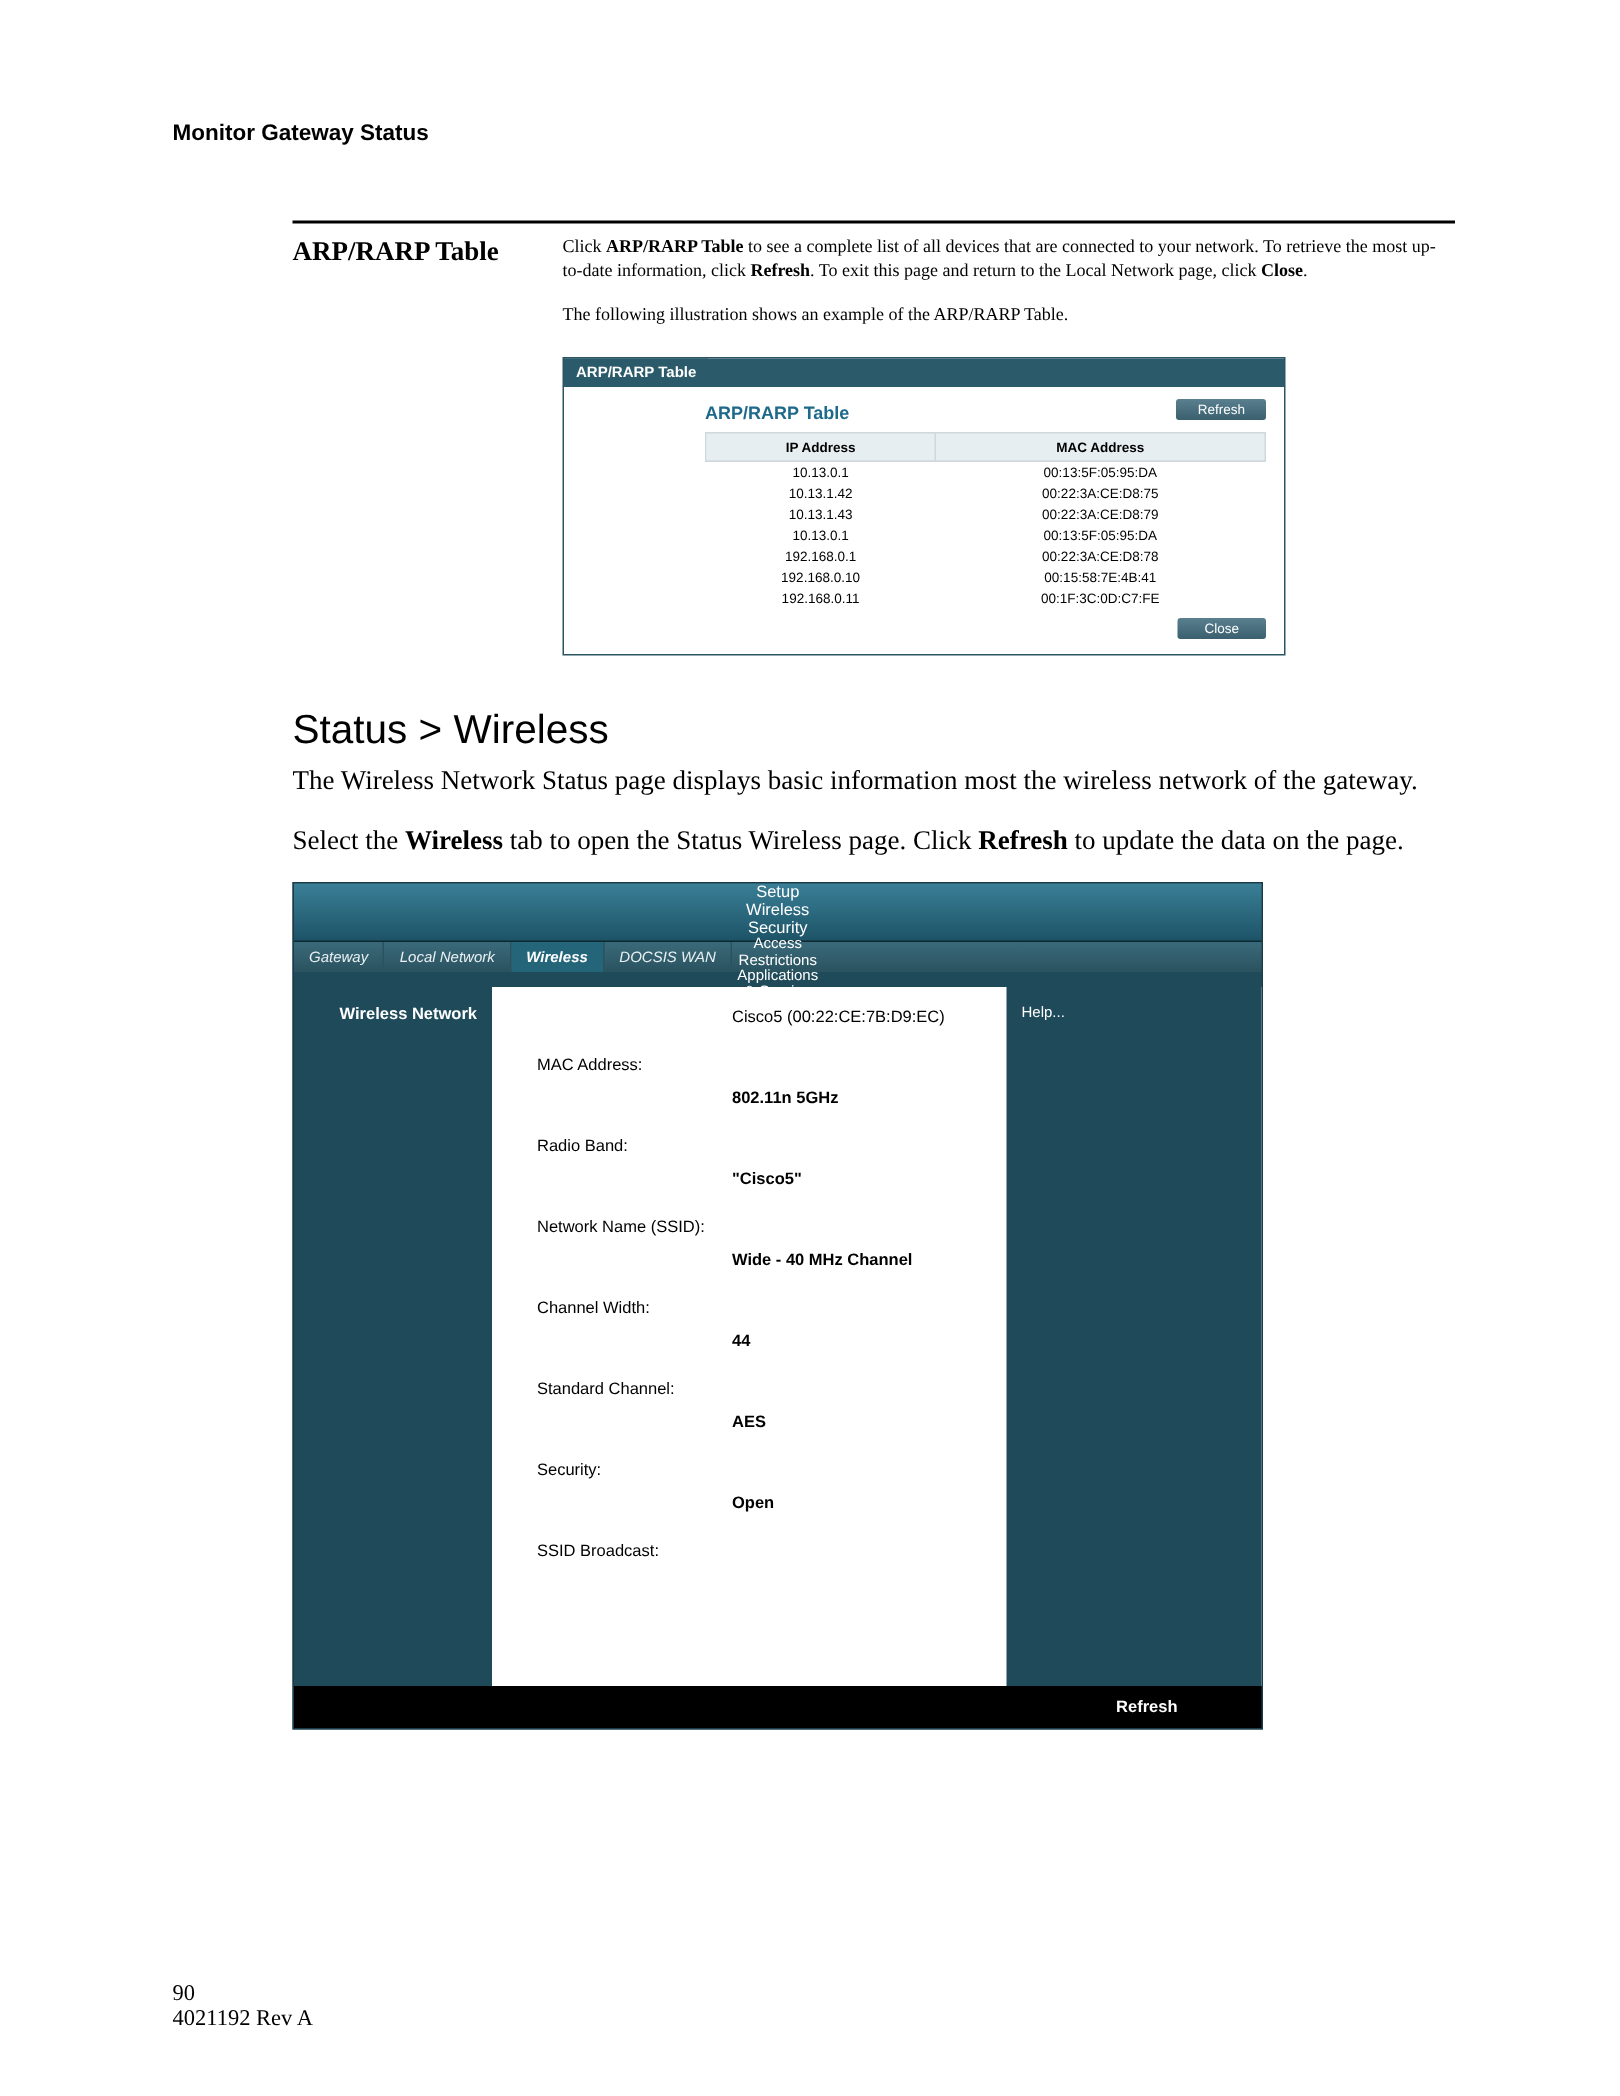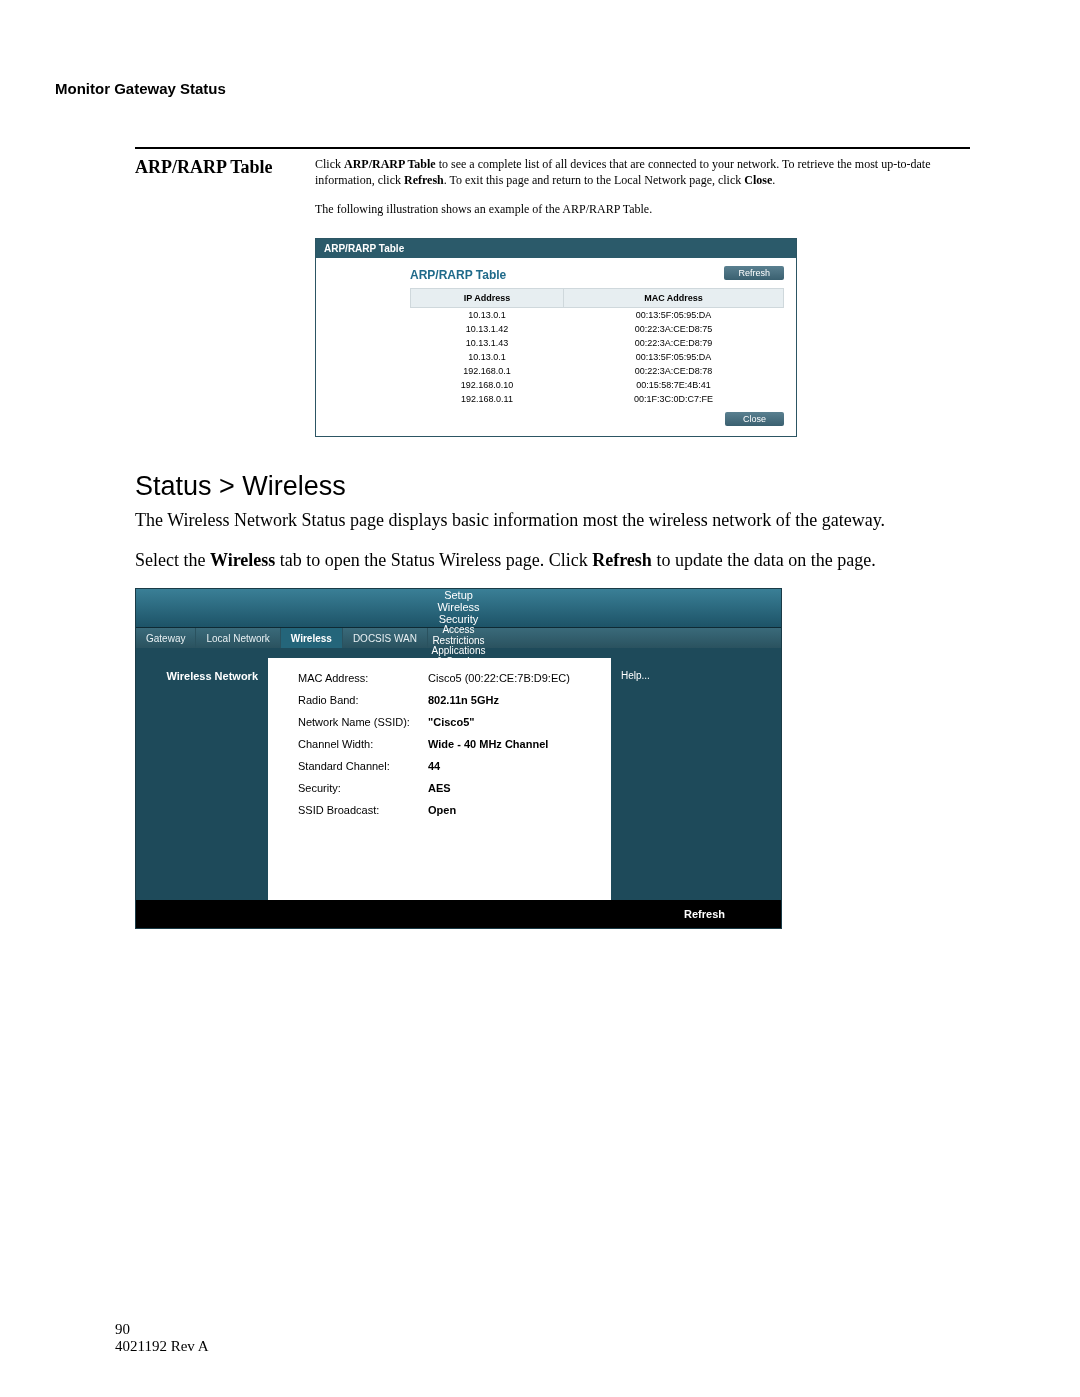--- a/index.html
+++ b/index.html
@@ -7,21 +7,21 @@
     padding: 0;
     background: #fff;
     font-family: "Book Antiqua", Palatino, "Palatino Linotype", Georgia, serif;
     color: #000;
   }
   .page {
     width: 1080px;
     height: 1397px;
     position: relative;
     box-sizing: border-box;
-    padding: 80px 110px 0 55px;
+    padding: 80px 110px 0 115px;
   }
   .running-head {
     font-family: Arial, Helvetica, sans-serif;
     font-weight: bold;
     font-size: 15px;
   }
   .hr-top {
     border: none;
     border-top: 2px solid #000;
     margin: 50px 0 0 80px;
@@ -173,20 +173,21 @@
     height: 20px;
     color: #e8f0f3;
     font-size: 10px;
     border-top: 1px solid #0e2a34;
   }
   .router-subbar .subtab {
     padding: 0 10px;
     display: flex;
     align-items: center;
     border-right: 1px solid #2a525f;
+    font-style: italic;
   }
   .router-subbar .subtab.active {
     color: #fff;
     font-weight: bold;
     background: #24657a;
   }
 
   .router-body {
     display: flex;
     background: #fff;
@@ -204,21 +205,21 @@
     padding: 12px 8px 0 0;
     text-align: right;
     background: #1e4a5a;
   }
   .router-center {
     flex: 1;
     background: #fff;
     padding: 14px 16px 14px 20px;
   }
   .kv-row { display: flex; margin-bottom: 10px; font-size: 11px; }
-  .kv-row .k { width: 130px; color: #000; }
+  .kv-row .k { width: 130px; color: #000; margin-top: 32px; }
   .kv-row .v { color: #000; font-weight: bold; }
   .kv-row .v.normal { font-weight: normal; }
 
   .router-right {
     width: 150px;
     background: #1e4a5a;
     color: #fff;
     padding: 12px 10px;
     font-size: 10px;
   }

